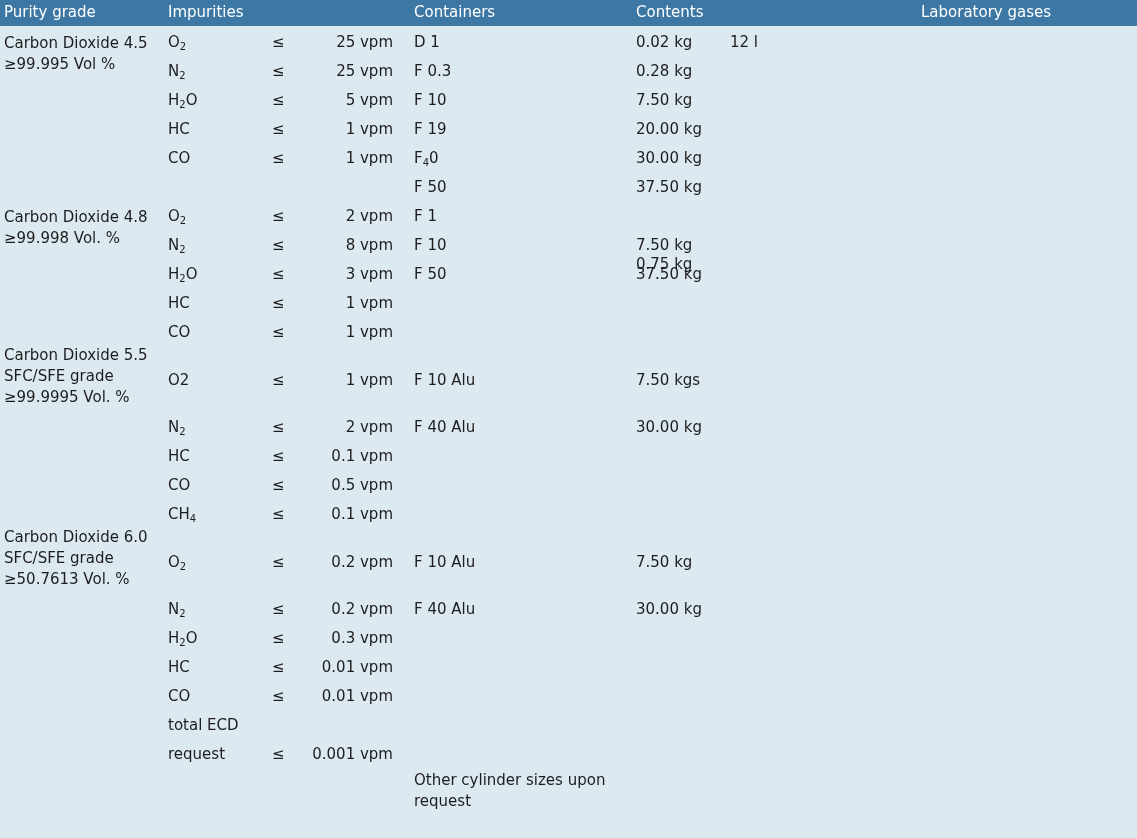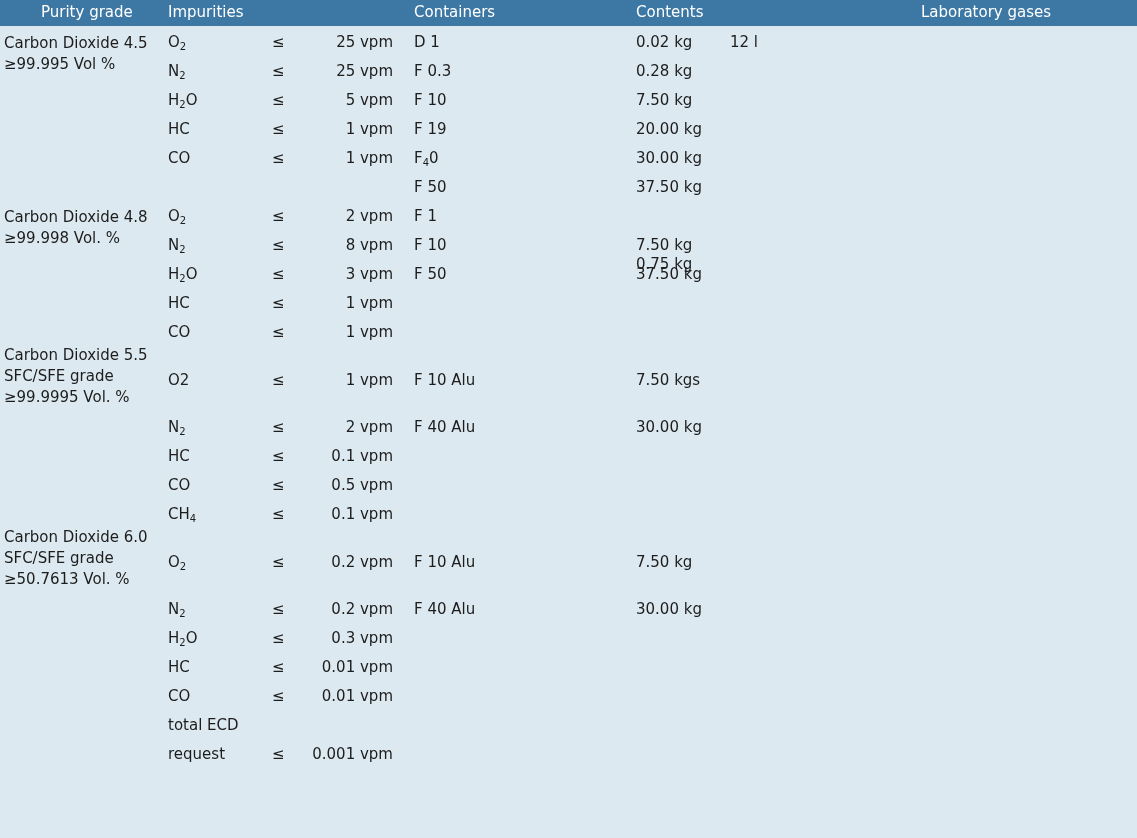--- a/index.html
+++ b/index.html
@@ -61,21 +61,21 @@
     white-space: normal;
     line-height: 21px;
   }
 </style>
 </head>
 <body>
 
 <div class="sheet">
 
   <div class="header-band"></div>
-  <div class="header-cell" style="left:4px;margin-left:37px;">Purity grade</div>
+  <div class="header-cell" style="left:4px;">Purity grade</div>
   <div class="header-cell" style="left:168px;">Impurities</div>
   <div class="header-cell" style="left:414px;">Containers</div>
   <div class="header-cell" style="left:636px;">Contents</div>
   <div class="header-cell" style="left:921px;">Laboratory gases</div>
 
   <div class="cell multiline" style="left:4px; top:33px; width:160px;">
     <div>Carbon Dioxide 4.5</div>
     <div>≥99.995 Vol %</div>
   </div>
 
@@ -203,15 +203,16 @@
   <div class="cell" style="left:168px; top:687px;"><span>CO</span></div>
   <div class="cell" style="left:272px; top:687px;">≤</div>
   <div class="cell num" style="left:288px; top:687px; width:105px;">0.01 vpm</div>
 
   <div class="cell" style="left:168px; top:716px;">total ECD</div>
 
   <div class="cell" style="left:168px; top:745px;">request</div>
   <div class="cell" style="left:272px; top:745px;">≤</div>
   <div class="cell num" style="left:288px; top:745px; width:105px;">0.001 vpm</div>
 
+  <div class="cell multiline" style="left:414px; top:770px; width:215px;">Other cylinder sizes upon request</div>
 
 
 </div>
 
 </body></html>

